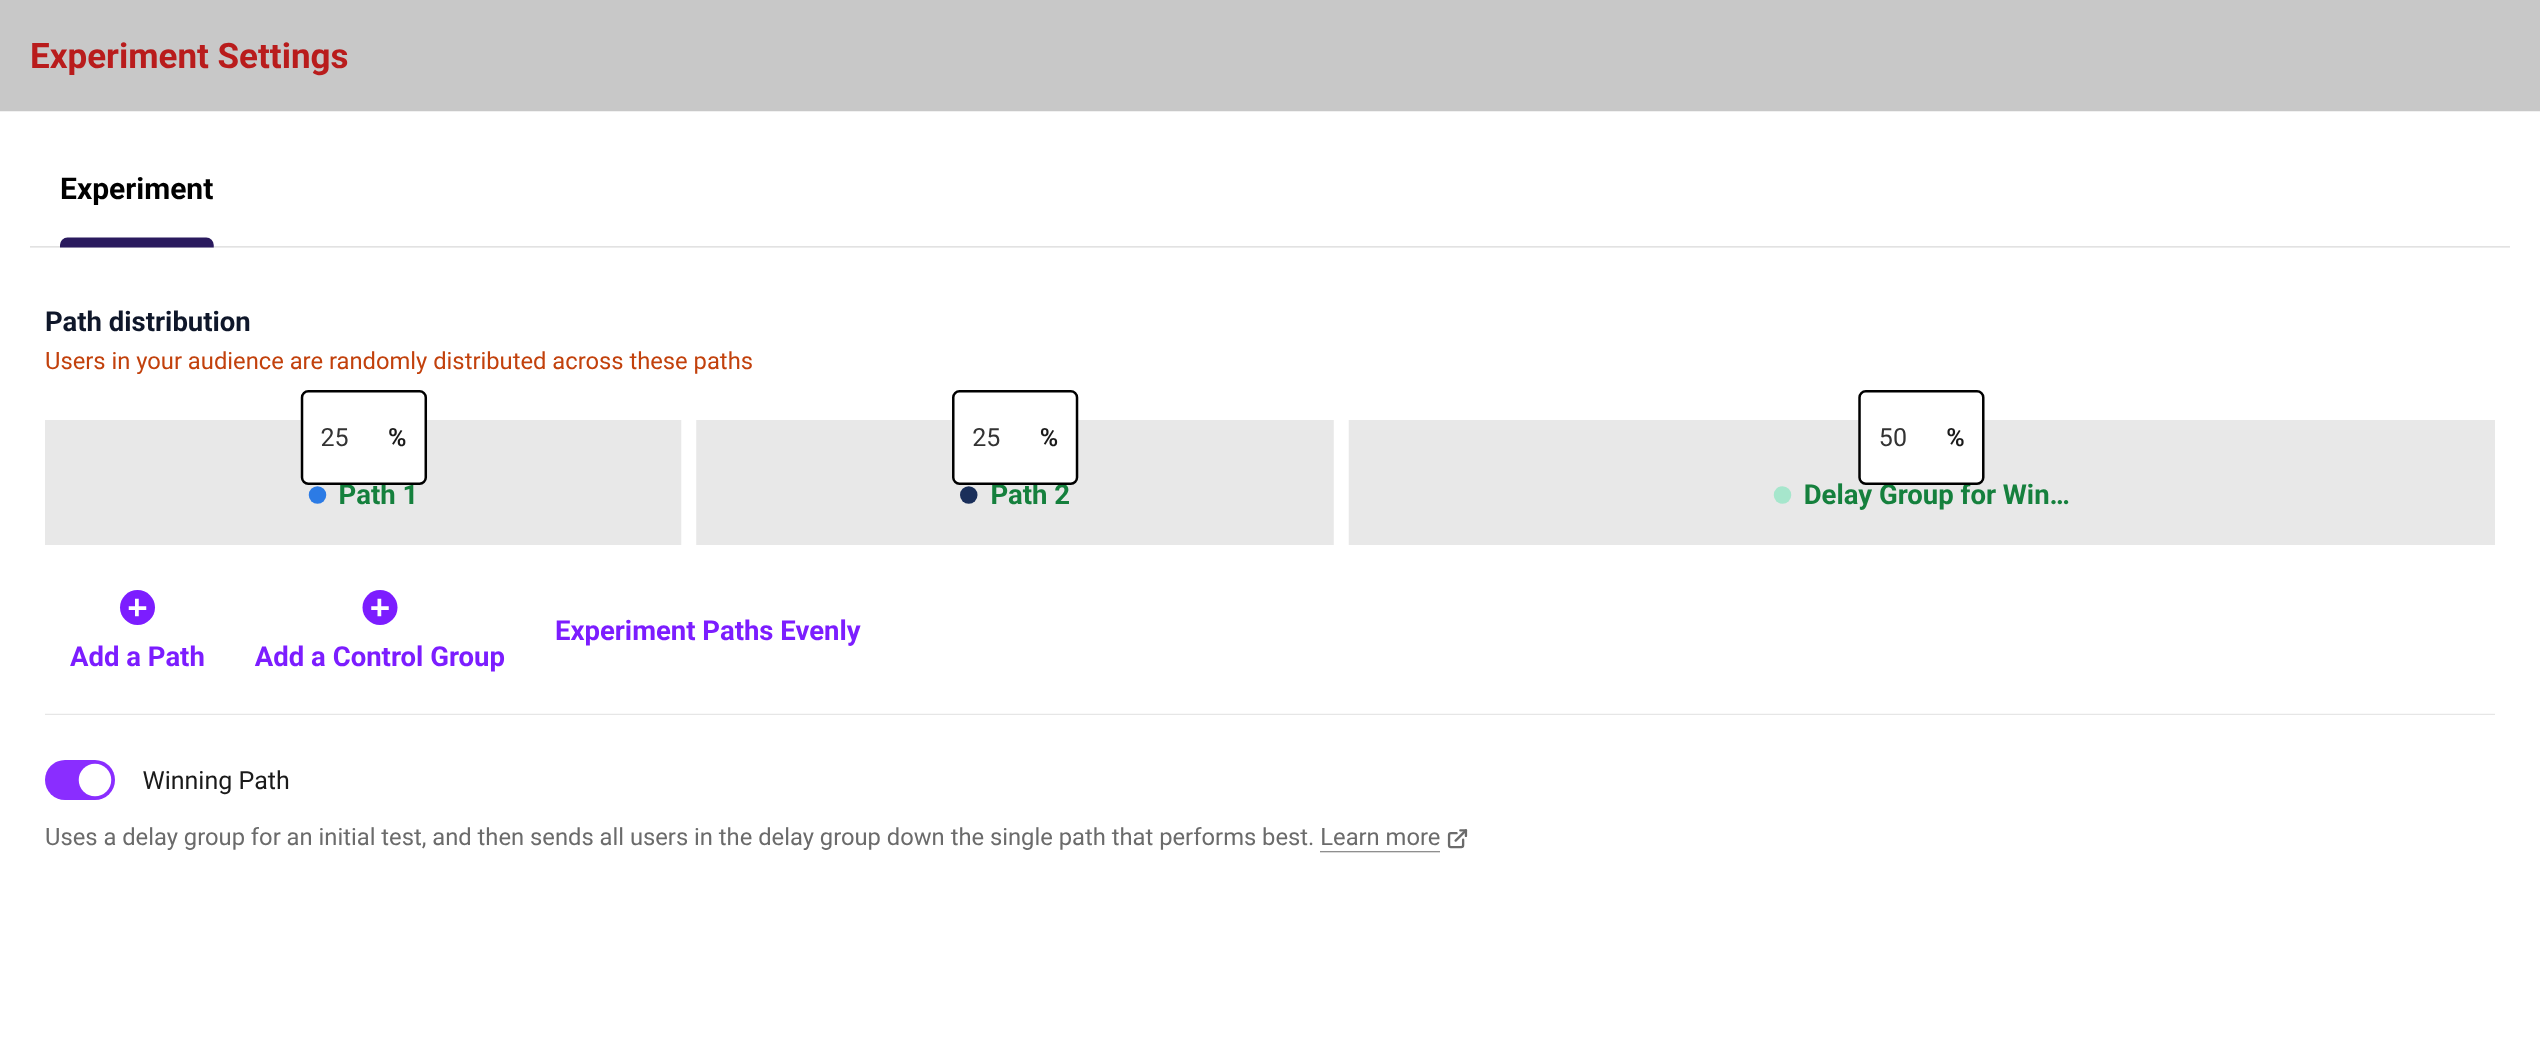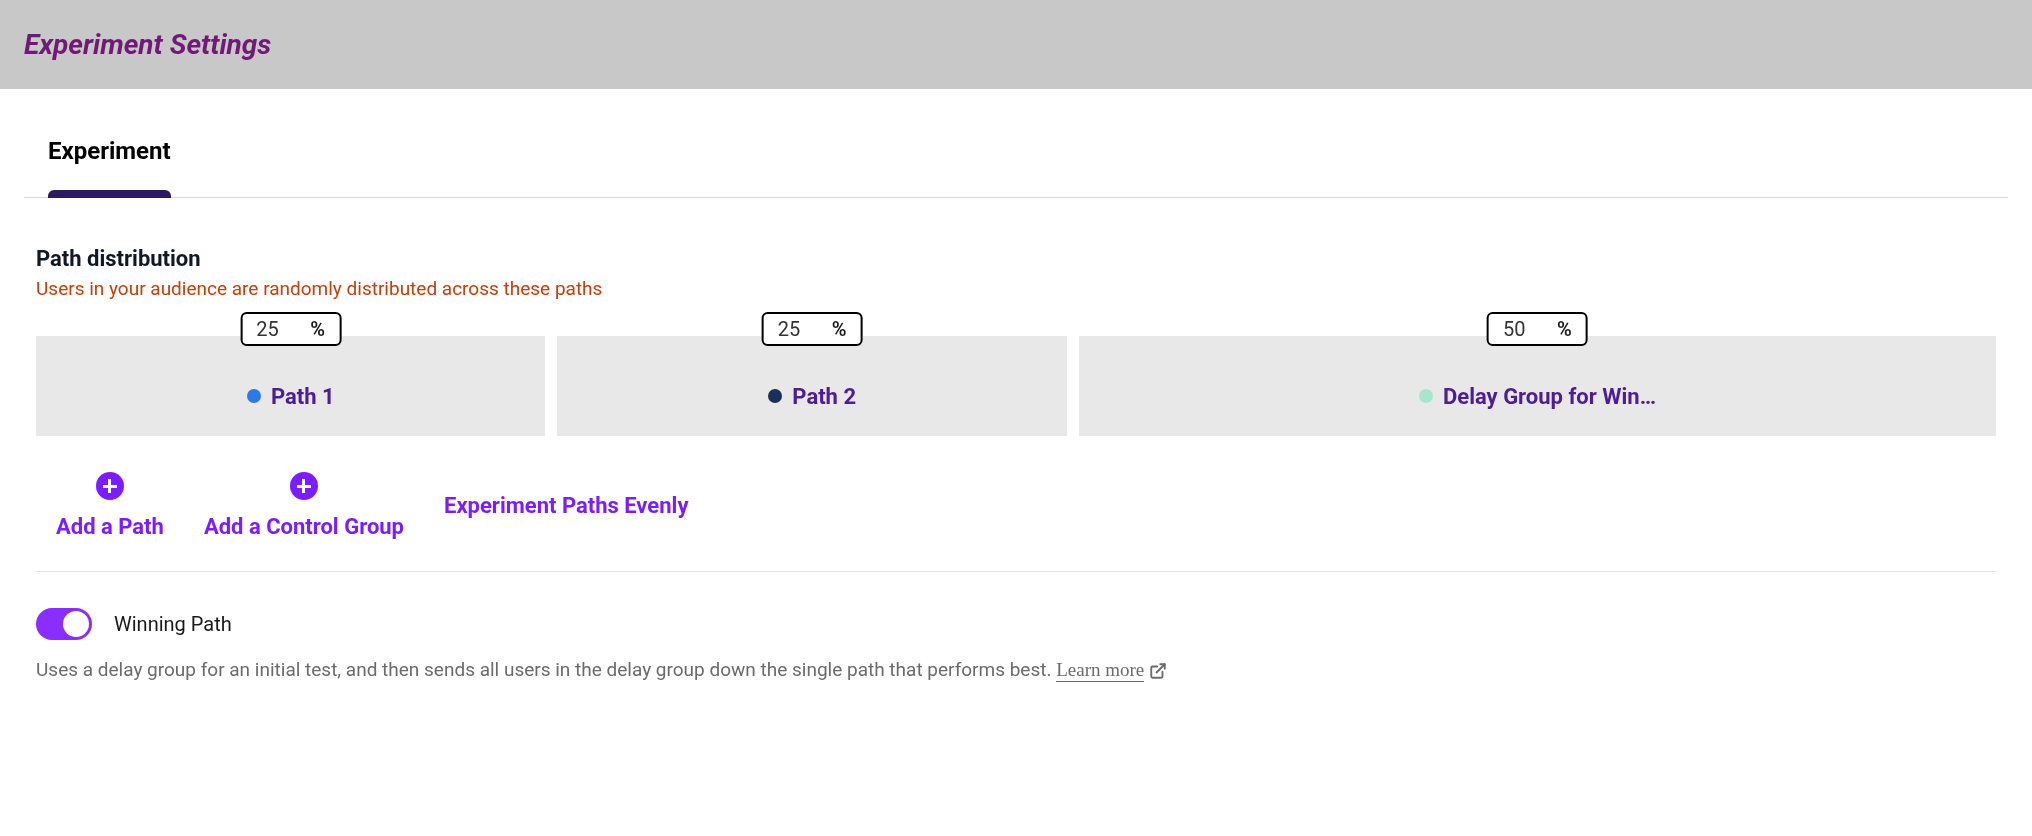--- a/index.html
+++ b/index.html
@@ -12,22 +12,21 @@
       color: #1a1a1a;
       background: #ffffff;
     }
     .header-bar {
       background: #c8c8c8;
       padding: 28px 24px;
     }
     .header-title {
       font-size: 28px;
       font-weight: 700;
-      color: #701a75;
-      font-style: italic;
+      color: #b91c1c;
     }
     .content {
       padding: 0 24px;
     }
     .tabs {
       display: flex;
       gap: 60px;
       border-bottom: 1px solid #d9d9d9;
       margin-top: 48px;
       padding-left: 24px;
@@ -82,21 +81,21 @@
       flex: 1.8;
     }
     .percent-input {
       position: absolute;
       top: -24px;
       left: 50%;
       transform: translateX(-50%);
       background: #ffffff;
       border: 2px solid #000000;
       border-radius: 6px;
-      padding: 3px 14px;
+      padding: 24px 14px;
       display: flex;
       align-items: center;
       gap: 20px;
       font-size: 20px;
       font-weight: 500;
     }
     .percent-input input {
       border: none;
       outline: none;
       font-size: 20px;
@@ -107,21 +106,21 @@
     .percent-input .pct {
       font-size: 20px;
       font-weight: 600;
     }
     .path-label {
       display: flex;
       align-items: center;
       gap: 10px;
       font-size: 22px;
       font-weight: 700;
-      color: #4c1d95;
+      color: #15803d;
       margin-top: 20px;
     }
     .dot {
       width: 14px;
       height: 14px;
       border-radius: 50%;
       display: inline-block;
     }
     .actions-row {
       display: flex;
@@ -198,21 +197,20 @@
       color: #6b6b6b;
       margin-top: 18px;
     }
     .learn-link {
       color: #6b6b6b;
       border-bottom: 1px solid #6b6b6b;
       cursor: pointer;
       display: inline-flex;
       align-items: flex-end;
       gap: 6px;
-      font-family: Liberation Serif, serif;
     }
     .ext-icon {
       display: inline-block;
     }
     .ext-icon svg {
       width: 18px;
       height: 18px;
       vertical-align: middle;
     }
   </style>

